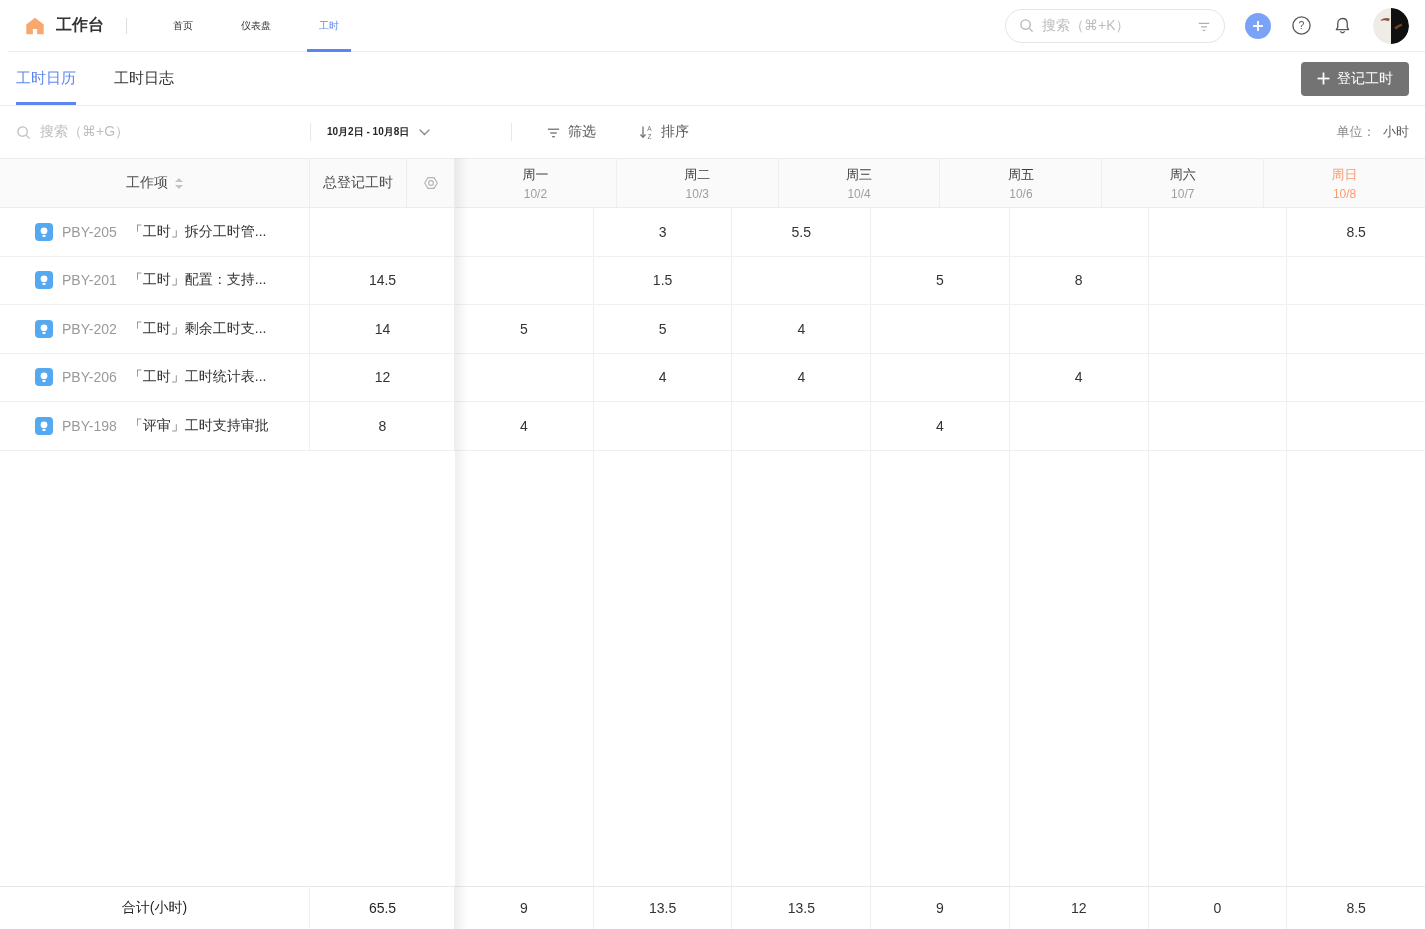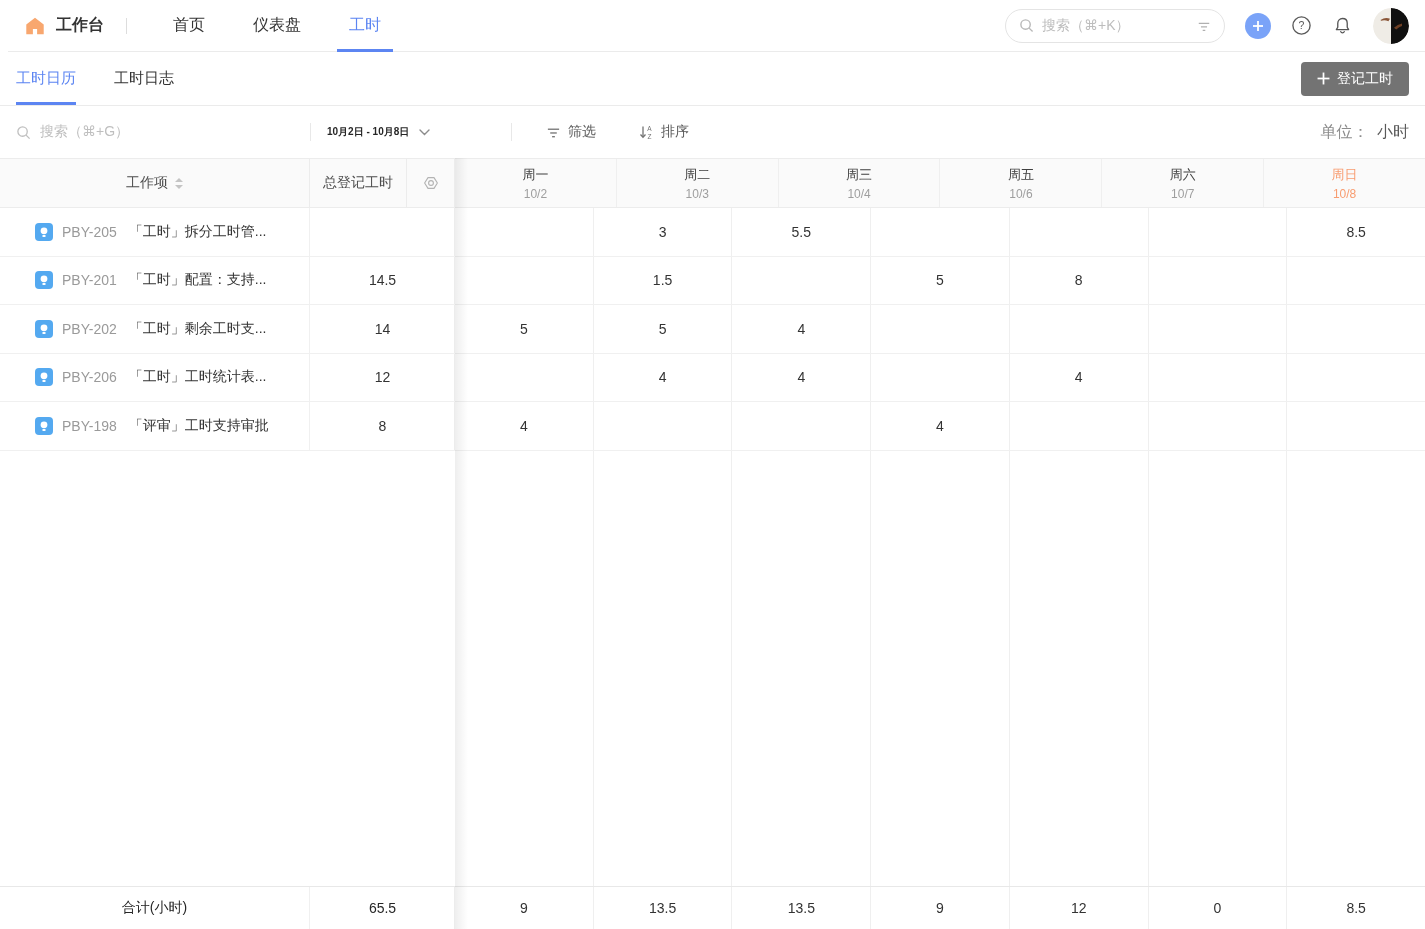--- a/index.html
+++ b/index.html
@@ -7,21 +7,21 @@
     font-family:"Liberation Sans","DejaVu Sans",sans-serif; color:#333; }
 
   
   .topnav { height:52px; display:flex; align-items:center; justify-content:space-between;
     padding:0 16px; border-bottom:1px solid #ebebeb;margin-left:8px; }
   .nav-left { display:flex; align-items:center; height:100%; }
   .home-ic { display:flex; align-items:center; margin-right:10px; cursor:pointer; }
   .ws-label { font-size:16px; font-weight:bold; color:#333; }
   .vdiv { width:1px; height:16px; background:#ddd; margin:0 22px; }
   .nav-item { height:52px; display:flex; align-items:center; padding:0 12px; margin:0 12px;
-    font-size:16px; color:#333; cursor:pointer; border-bottom:3px solid transparent; padding-top:3px; }
+    font-size:10px; color:#333; cursor:pointer; border-bottom:3px solid transparent; padding-top:3px; }
   .nav-item.active { color:#5c85f2; border-bottom-color:#5c85f2; }
   .nav-right { display:flex; align-items:center; gap:20px; }
   .searchpill { width:220px; height:34px; border:1px solid #e4e4e4; border-radius:17px;
     display:flex; align-items:center; padding:0 13px; gap:8px; cursor:text; }
   .searchpill .ph { font-size:14px; color:#bdbdbd; flex:1; }
   .plus-btn { width:26px; height:26px; border-radius:50%; background:#7aa3f8; border:none;
     display:flex; align-items:center; justify-content:center; cursor:pointer; }
   .icon-btn { display:flex; align-items:center; cursor:pointer; background:none; border:none; }
   .avatar { width:36px; height:36px; border-radius:50%; overflow:hidden; cursor:pointer; }
 
@@ -40,21 +40,21 @@
   
   .toolbar { height:52px; display:flex; align-items:center; padding:0 16px; }
   .tb-search { display:flex; align-items:center; gap:9px; width:278px; cursor:text; }
   .tb-search .ph { font-size:14px; color:#bfbfbf; }
   .tb-div { width:1px; height:18px; background:#e8e8e8; margin:0 16px; }
   .tb-date { display:flex; align-items:center; gap:10px; font-size:10px; color:#262626;
     cursor:pointer; width:168px;font-weight:bold; }
   .tb-act { display:flex; align-items:center; gap:7px; font-size:14px; color:#595959; cursor:pointer; }
   .tb-filter { margin-left:18px; }
   .tb-sort { margin-left:42px; }
-  .tb-right { margin-left:auto; font-size:16px; }
+  .tb-right { margin-left:auto; font-size:13px; }
   .unit-l { color:#8c8c8c; } .unit-v { color:#595959; margin-left:4px; }
 
   
   .tablewrap { position:relative; height:771px; display:flex; flex-direction:column; }
   .frozen { width:455px; min-width:455px; display:flex; border-right:1px solid #ececec; }
   .col-item { width:310px; min-width:310px; display:flex; align-items:center; justify-content:center; }
   .col-total { width:97px; min-width:97px; display:flex; align-items:center; justify-content:center; }
   .col-gear { width:47px; min-width:47px; display:flex; align-items:center; justify-content:center; }
   .col-totalwide { width:145px; min-width:145px; display:flex; align-items:center; justify-content:center; }
   .days { flex:1; display:flex; }

